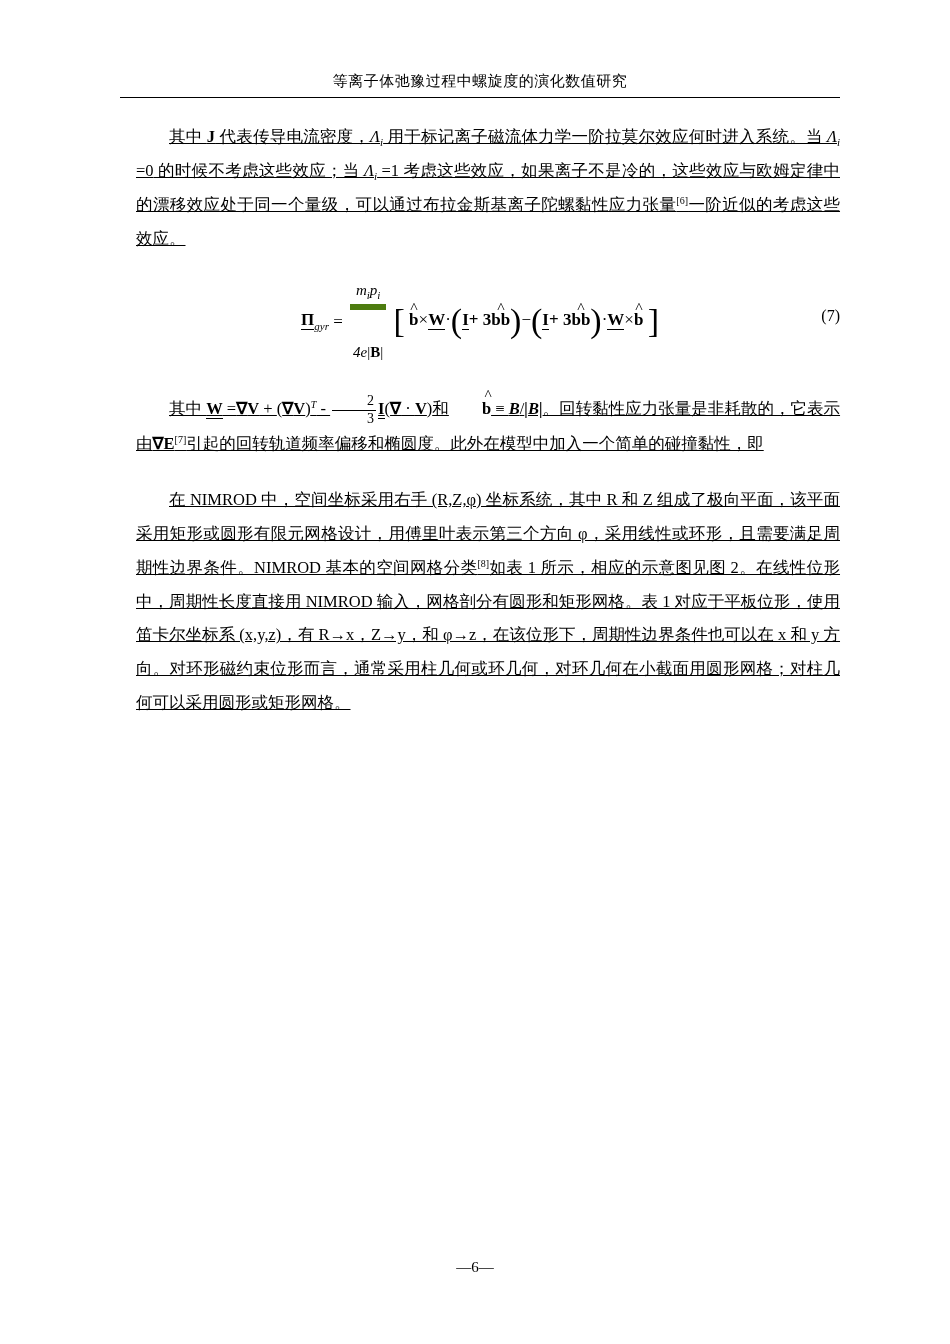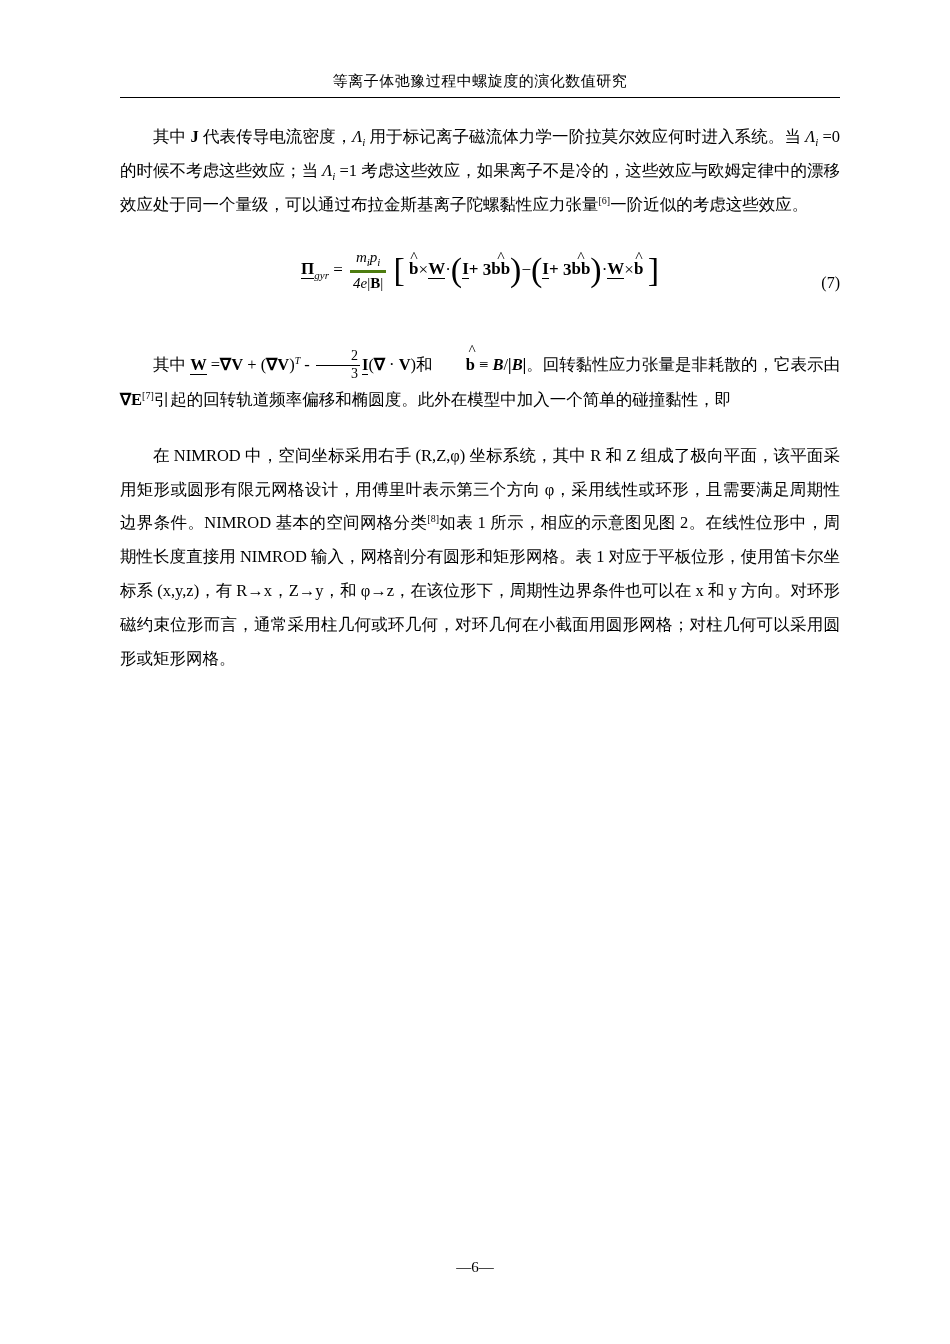--- a/index.html
+++ b/index.html
@@ -37,22 +37,23 @@
   }
   .header-rule {
     border-bottom: 1.2px solid #000;
     margin-bottom: 22px;
   }
   p.body-text {
     font-size: 16.5px;
     line-height: 2.05;
     text-align: justify;
     text-justify: inter-ideograph;
-    margin: 0 0 4px 0;
+    margin: 0 0 4px 16px;
     text-indent: 2em;
+    text-decoration: underline;
   }
   p.body-text.noindent {
     text-indent: 0;
   }
   .sup {
     font-size: 10px;
     vertical-align: super;
   }
   .sub {
     font-size: 11px;
@@ -85,28 +86,29 @@
   }
   .frac {
     display: inline-block;
     vertical-align: middle;
     text-align: center;
     margin: 0 3px;
     font-size: 15px;
   }
   .frac .num {
     display: block;
-    border-bottom: 3px solid #4d7c0f;
+    border-bottom: 6px solid #4d7c0f;
     padding: 0 3px 1px 3px;
     line-height: 1.25;
   }
   .frac .den {
     display: block;
     padding: 1px 3px 0 3px;
     line-height: 1.25;
+    margin-top: 32px;
   }
   .bigbr {
     display: inline-block;
     font-size: 34px;
     vertical-align: middle;
     line-height: 0.9;
     font-family: "Liberation Serif", serif;
   }
   .uline-b {
     font-weight: bold;

